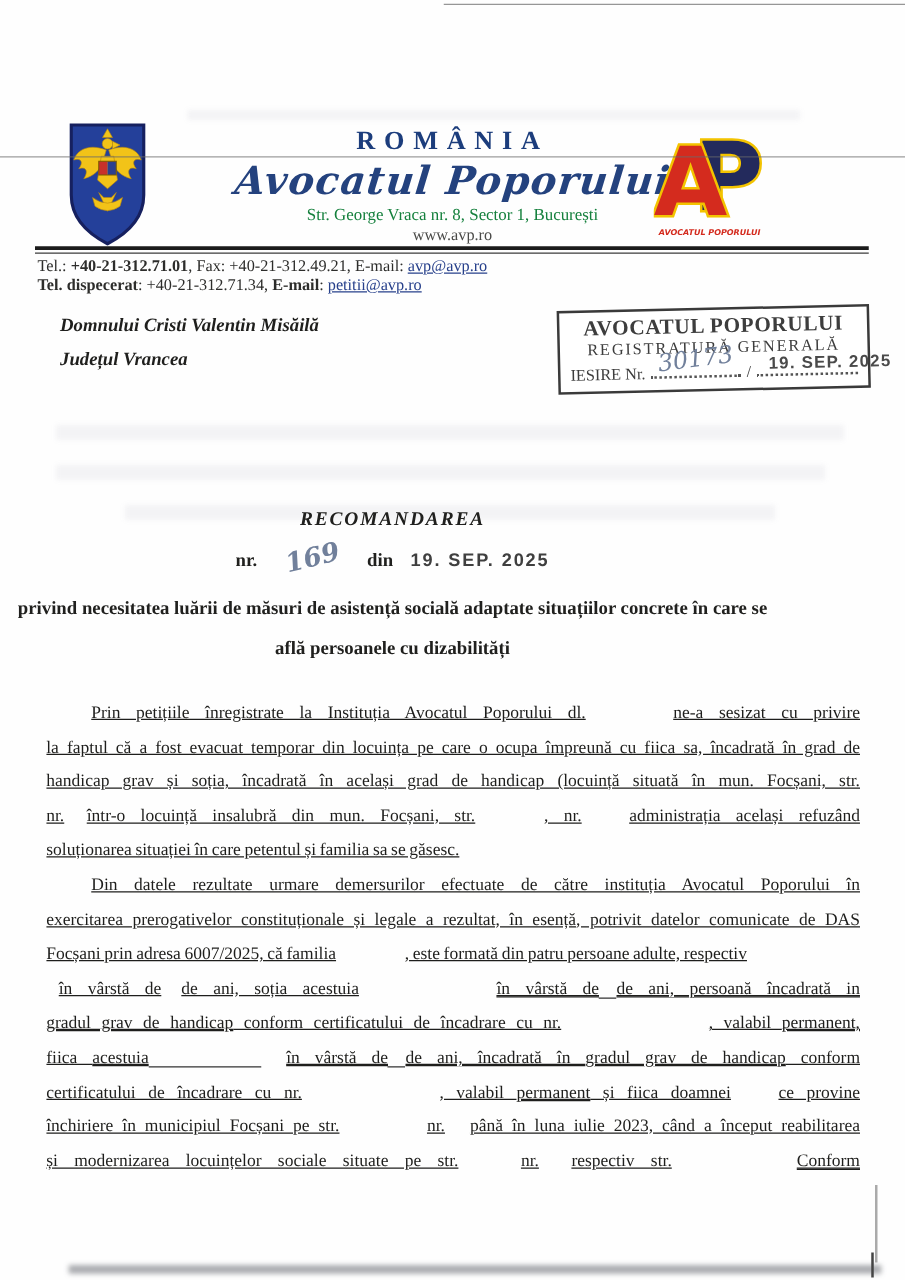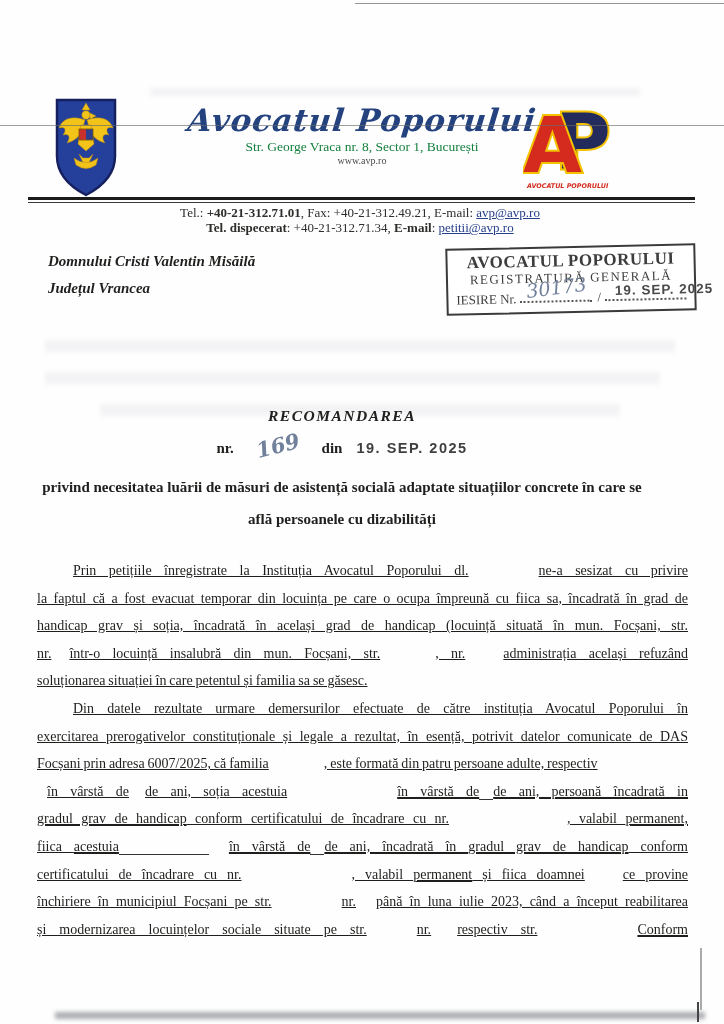--- a/index.html
+++ b/index.html
@@ -9,45 +9,45 @@
   
   .artifact{position:absolute;pointer-events:none;}
   .hline{background:#6a6a6a;height:1px;}
   .ghost{background:rgba(110,120,135,0.08);filter:blur(2px);}
 
   
   #hdr-center{position:absolute;left:150px;top:100px;width:424px;text-align:center;}
   .country{font-size:21px;font-weight:bold;letter-spacing:7px;color:#1c3d7c;font-family:"Liberation Serif",serif;}
   .institution{font-size:31px;font-style:italic;font-weight:bold;color:#24427e;font-family:"DejaVu Serif",serif;transform:skewX(-6deg);display:inline-block;margin-top:2px;letter-spacing:1px;}
   .addr{font-size:13.5px;color:#15803d;margin-top:1px;}
-  .web{font-size:10px;color:#4a4a48;}
+  .web{font-size:13px;color:#4a4a48;}
 
   #rule-double{position:absolute;left:28px;top:197px;width:667px;height:2px;border-top:3px solid #1b1b1b;border-bottom:1px solid #3c3c3c;}
 
-  #contact{position:absolute;left:30px;top:205px;width:660px;text-align:center;font-size:13px;color:#2d2d2b;line-height:15px;}
+  #contact{position:absolute;left:30px;top:205px;width:660px;text-align:left;font-size:13px;color:#2d2d2b;line-height:15px;}
   #contact a{color:#27408b;text-decoration:underline;}
   .b{font-weight:bold;}
 
   
   #addressee{position:absolute;left:48px;top:248px;font-size:15px;font-weight:bold;line-height:27px;color:#1f1f1d;font-style:italic;}
 
   
   #stamp{position:absolute;left:446px;top:246px;width:250px;border:2px solid #3a3a3a;transform:rotate(-1.3deg);padding:3px 8px 5px 8px;box-sizing:border-box;color:#3d3d3d;background:rgba(255,255,255,0.6);}
   #stamp .s1{font-size:17px;font-weight:bold;letter-spacing:0.5px;text-align:center;font-family:"Liberation Serif",serif;}
   #stamp .s2{font-size:13px;letter-spacing:1.5px;text-align:center;margin-top:-1px;}
   #stamp .s3{font-size:13px;display:flex;align-items:baseline;margin-top:2px;}
   .dotfield{border-bottom:2px dotted #555;position:relative;height:12px;}
   .dot1{flex:0 0 72px;margin-left:4px;}
   .dot2{flex:1;margin-left:4px;}
   .hand{font-family:"DejaVu Serif",serif;font-style:italic;color:#71809b;}
   #stamp-number{position:absolute;left:6px;top:-12px;font-size:19px;transform:rotate(-6deg);}
   #stamp-date{position:absolute;left:10px;top:-4px;font-size:13.5px;font-weight:bold;font-family:"Liberation Sans",sans-serif;letter-spacing:1px;color:#4a4a4a;white-space:nowrap;}
 
   
-  #title-block{position:absolute;left:0;top:407px;width:628px;text-align:center;padding-left:28px;}
+  #title-block{position:absolute;left:0;top:407px;width:628px;text-align:center;}
   .rec-heading{font-size:15.5px;font-weight:bold;font-style:italic;letter-spacing:1.5px;}
   #nr-row{margin-top:8px;font-size:15px;font-weight:bold;display:flex;justify-content:center;align-items:baseline;gap:14px;}
   #nr-value{font-size:21px;transform:rotate(-14deg);display:inline-block;margin:0 8px;}
   #title-date{font-family:"Liberation Sans",sans-serif;font-weight:bold;letter-spacing:1.5px;color:#3f3f3f;font-size:14.5px;}
   #subject{margin-top:13px;font-size:15px;font-weight:bold;line-height:32px;font-family:Liberation Serif, serif;}
 
   
   #body-lines{position:absolute;left:37px;top:557px;width:651px;font-size:14px;word-spacing:-0.6px;color:#1e1e1c;}
   .line{height:27.6px;line-height:27.6px;overflow:hidden;white-space:nowrap;text-decoration:underline;}
   .line.just{white-space:normal;text-align:justify;text-align-last:justify;}
@@ -93,20 +93,21 @@
 
   <div style="position:absolute;left:523px;top:98px;z-index:2;">
     <svg width="104" height="100" viewBox="0 0 104 100">
       <text x="32" y="70" font-size="76" font-weight="bold" fill="#232a5c" stroke="#f3c300" stroke-width="4" paint-order="stroke">P</text>
       <text x="0" y="74" font-size="76" font-weight="bold" fill="#d42b1e" stroke="#f3c300" stroke-width="4" paint-order="stroke">A</text>
       <text x="4" y="90" font-size="6.4" font-weight="bold" font-style="italic" fill="#d42b1e">AVOCATUL POPORULUI</text>
     </svg>
   </div>
 
   <div id="hdr-center">
+    <div class="country">ROMÂNIA</div>
     <div><span class="institution">Avocatul Poporului</span></div>
     <div class="addr">Str. George Vraca nr. 8, Sector 1, București</div>
     <div class="web">www.avp.ro</div>
   </div>
 
   <div id="rule-double"></div>
 
   <div id="contact">
     <div><span>Tel.: </span><span class="b">+40-21-312.71.01</span><span>, Fax: +40-21-312.49.21, E-mail: </span><a href="#">avp@avp.ro</a></div>
     <div><span class="b">Tel. dispecerat</span><span>: +40-21-312.71.34, </span><span class="b">E-mail</span><span>: </span><a href="#">petitii@avp.ro</a></div>

